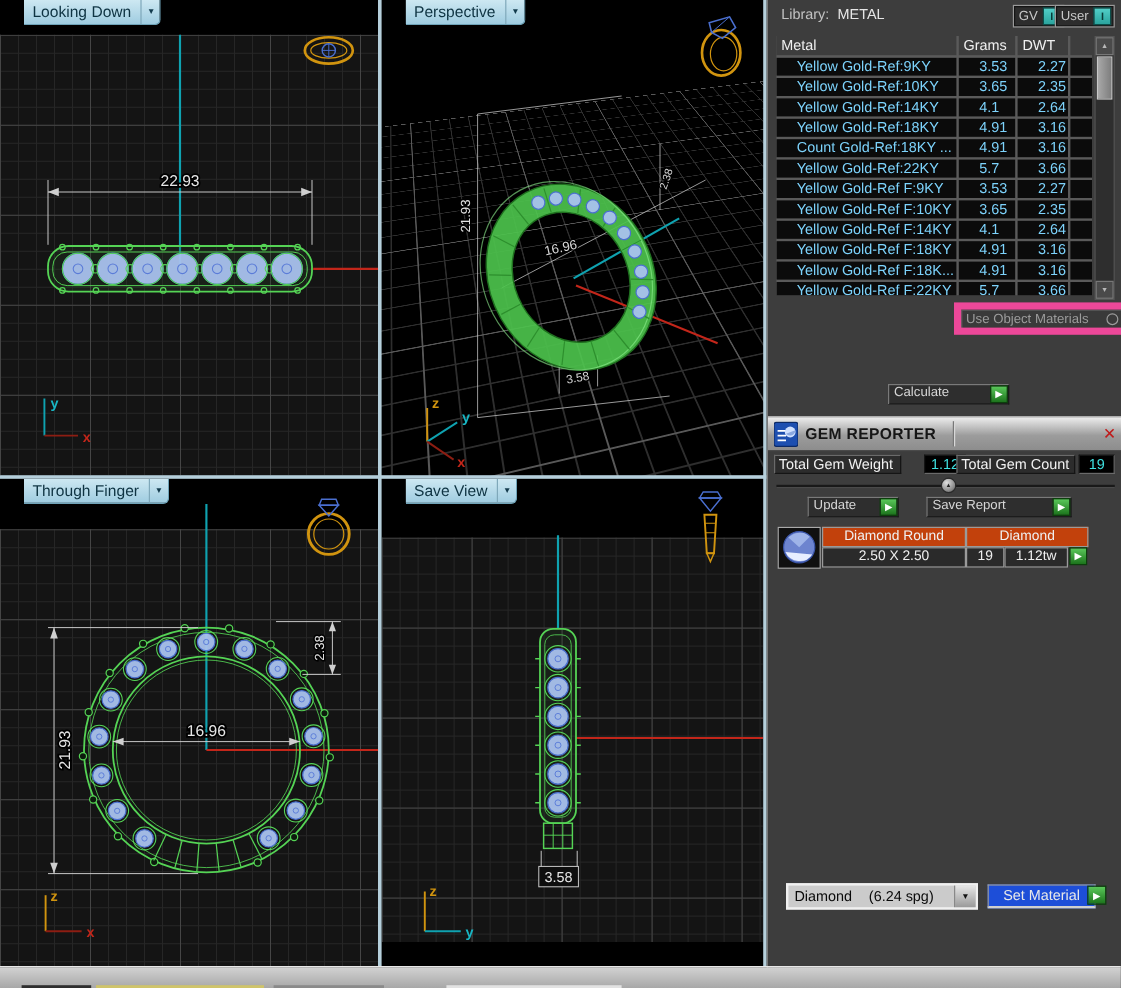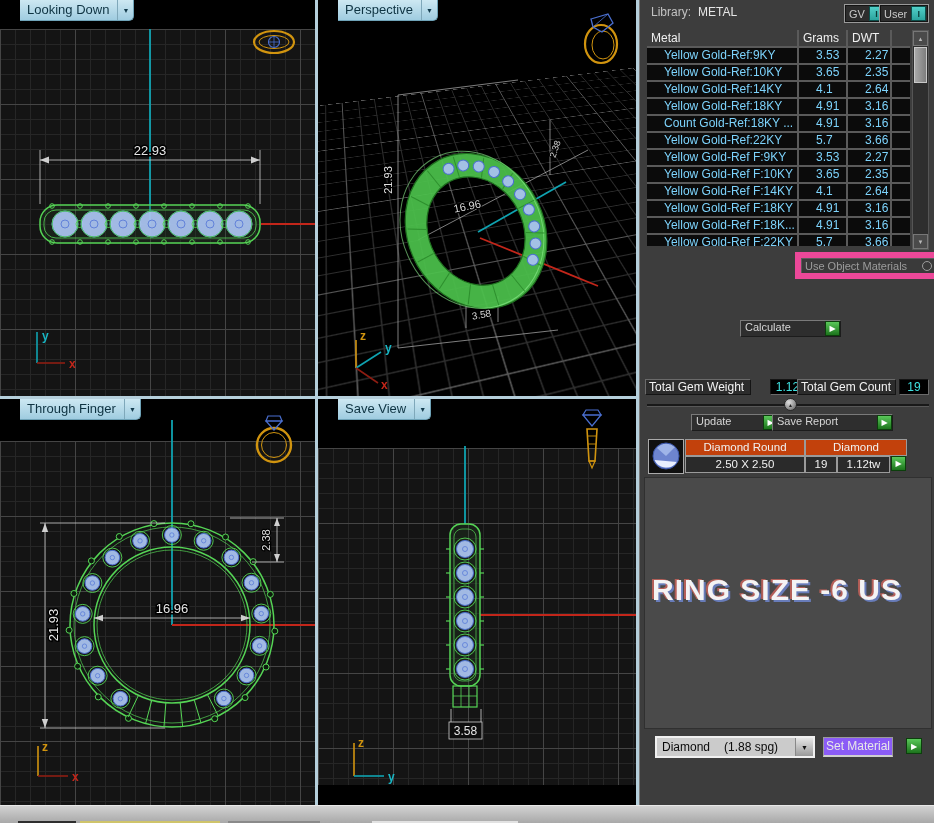--- a/index.html
+++ b/index.html
@@ -72,22 +72,22 @@
          height:15px;line-height:15px;box-sizing:content-box;}
   .gcell.h{background:#c2410c;}
   .report{background:#4a4a4a;border:1px solid #303030;}
   .ringsize{font-size:30px;font-weight:bold;color:#f4f4f4;letter-spacing:1px;
             text-shadow:-2px -1px 0 rgba(199,99,90,.85),2px 2px 0 rgba(109,133,205,.85);}
   .combo{display:flex;align-items:stretch;background:#cbcbcb;border:2px solid #f0f0f0;box-sizing:border-box;color:#0a0a0a;font-size:12px;}
   .combo .val{flex:1;display:flex;align-items:center;padding-left:5px;}
   .combo .spg{margin-left:14px;}
   .combo .cbtn{width:17px;background:linear-gradient(#e6e6e6,#9a9a9a);border-left:1px solid #888;
                display:flex;align-items:center;justify-content:center;font-size:7px;color:#111;}
-  .setmat{background:#8b5cf6;border:1px solid #9a9a9a;border-bottom:2px solid #cfcfcf;color:#e8e8e8;
-          font-size:12px;padding:0 2px;height:17px;line-height:16px;box-sizing:content-box;}
+  .setmat{background:#1d4ed8;border:1px solid #9a9a9a;border-bottom:2px solid #cfcfcf;color:#e8e8e8;
+          font-size:12px;padding:0 12px;height:17px;line-height:16px;box-sizing:content-box;}
   #taskbar{position:absolute;left:0;top:805px;width:934px;height:18px;
            background:linear-gradient(#d2d2d2,#a6a6a6);border-top:1px solid #e8e8e8;z-index:6;}
   .sliver{position:absolute;height:3px;bottom:0;}
   svg text{font-family:"Liberation Sans","DejaVu Sans",sans-serif;}
 </style>
 </head>
 <body>
 
 <div id="app">
 
@@ -559,32 +559,45 @@
       <span>Use Object Materials</span>
       <span class="circ"></span>
     </div>
 
 
     <div class="abs gbtn" style="left:100px;top:320px;width:101px">
       <span class="txt">Calculate</span>
       <span class="garrow">▶</span>
     </div>
 
+    <div class="abs gr-bar" style="left:0;top:347px;width:295px;height:27px;display:flex;align-items:center">
+      <svg width="20" height="22" style="margin:0 6px 0 5px">
+        <rect x="0" y="1" width="20" height="20" rx="2" fill="#1d4fb0" stroke="#0c2a66"></rect>
+        <line x1="3" y1="8" x2="10" y2="8" stroke="#fff" stroke-width="1.4"></line>
+        <line x1="3" y1="12" x2="10" y2="12" stroke="#fff" stroke-width="1.4"></line>
+        <line x1="3" y1="16" x2="10" y2="16" stroke="#fff" stroke-width="1.4"></line>
+        <circle cx="13.5" cy="9" r="4.5" fill="#cfe0ff"></circle>
+        <path d="M 10 10.5 A 4.5 4.5 0 0 0 17.8 7.5 Z" fill="#8aa8e0"></path>
+      </svg>
+      <span class="gr-title">GEM REPORTER</span>
+      <span class="gr-sep" style="height:21px;margin-left:14px"></span>
+      <span class="gr-close" style="margin-left:auto;margin-right:5px">✕</span>
+    </div>
 
     <div class="abs tlabel" style="left:5px;top:379px;width:106px">Total Gem Weight</div>
     <div class="abs tvalue" style="left:130px;top:379px;width:35px">1.12</div>
     <div class="abs tlabel" style="left:157px;top:379px;width:99px">Total Gem Count</div>
     <div class="abs tvalue" style="left:259px;top:379px;width:30px">19</div>
 
     <div class="abs sline" style="left:7px;top:404px;width:282px"></div>
     <div class="abs sknob" style="left:144px;top:398px">
         <span>▲</span>
       </div>
 
-    <div class="abs gbtn" style="left:51px;top:414px;width:88px">
+    <div class="abs gbtn" style="left:33px;top:414px;width:76px">
       <span class="txt">Update</span>
       <span class="garrow">▶</span>
     </div>
     <div class="abs gbtn" style="left:132px;top:414px;width:121px">
       <span class="txt">Save Report</span>
       <span class="garrow">▶</span>
     </div>
 
     <div class="abs" style="left:8px;top:439px;width:34px;height:33px;background:#101010;border:1px solid #aaa">
       <svg width="34" height="33">
@@ -594,28 +607,25 @@
         <circle cx="17" cy="16" r="13" fill="none" stroke="#3a55a8"></circle>
       </svg>
     </div>
     <div class="abs gcell h" style="left:45px;top:439px;width:118px">Diamond Round</div>
     <div class="abs gcell h" style="left:165px;top:439px;width:100px">Diamond</div>
     <div class="abs gcell" style="left:45px;top:456px;width:118px">2.50 X 2.50</div>
     <div class="abs gcell" style="left:165px;top:456px;width:30px">19</div>
     <div class="abs gcell" style="left:197px;top:456px;width:51px">1.12tw</div>
     <div class="abs garrow" style="left:251px;top:456px">▶</div>
 
-    <div class="abs report" style="left:4px;top:477px;width:286px;height:250px">
-      <div class="ringsize" style="position:absolute;left:7px;top:95px;white-space:nowrap">RING SIZE -6 US</div>
-    </div>
 
     <div class="abs combo" style="left:15px;top:736px;width:160px;height:22px">
       <span class="val">
         <span>Diamond</span>
-        <span class="spg">(1.88 spg)</span>
+        <span class="spg">(6.24 spg)</span>
       </span>
       <span class="cbtn">
           <span>▼</span>
         </span>
     </div>
     <div class="abs setmat" style="left:183px;top:737px"><span>Set Material</span></div>
     <div class="abs garrow" style="left:266px;top:738px;width:16px;height:16px">▶</div>
   </div>
 
   <div id="taskbar">

